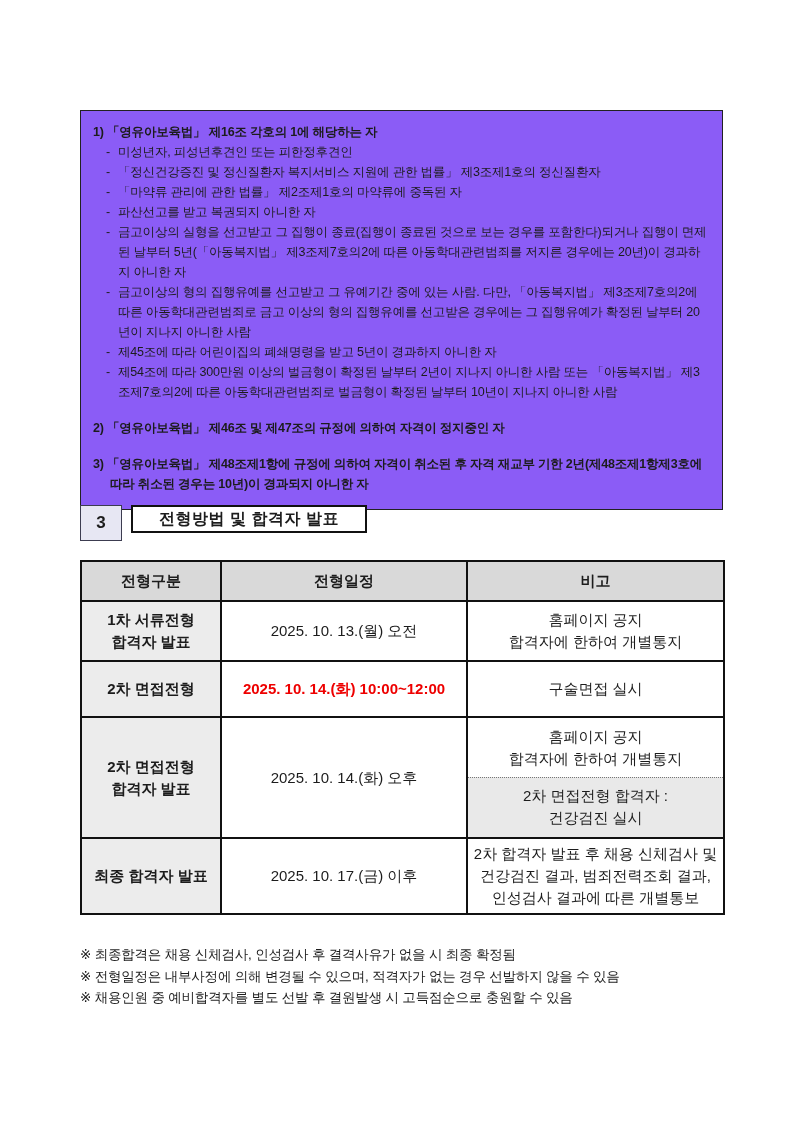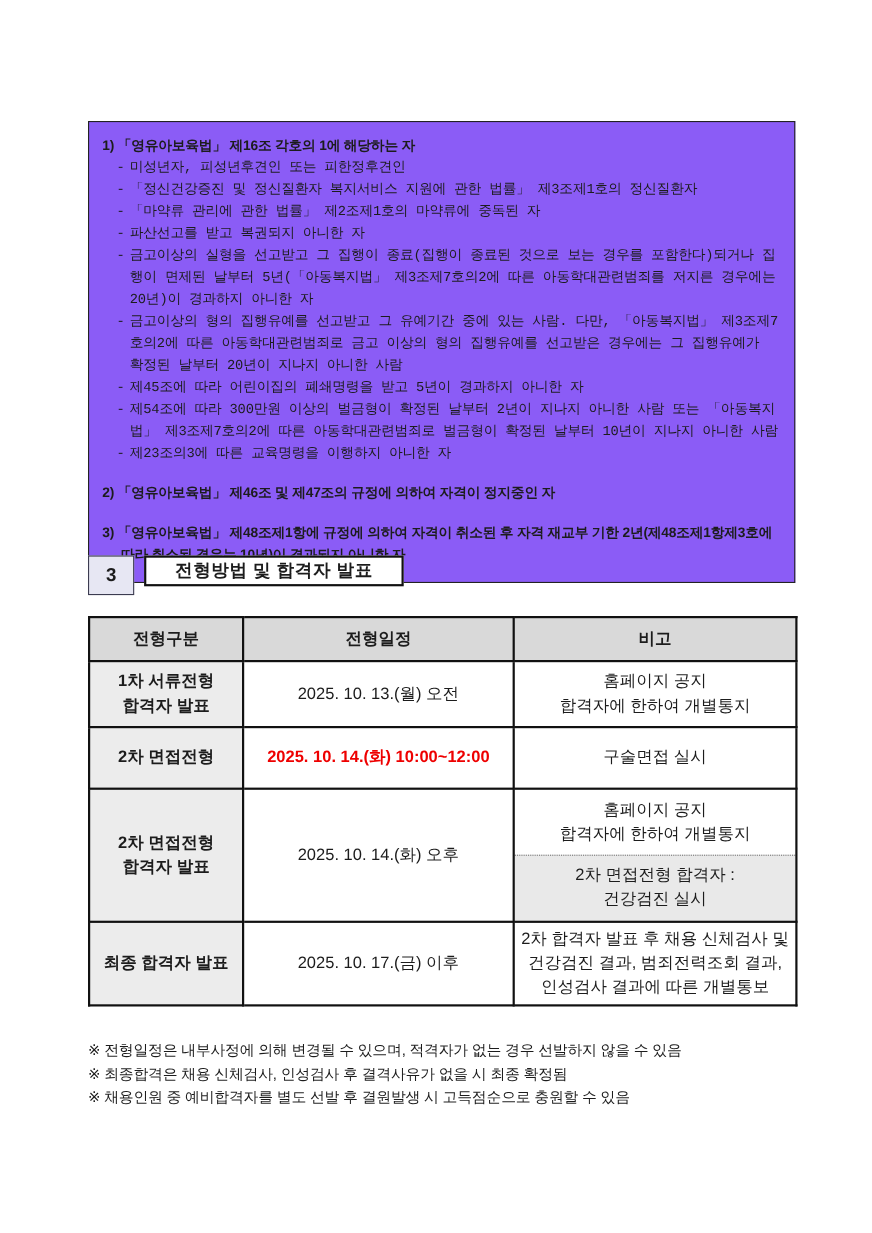--- a/index.html
+++ b/index.html
@@ -30,21 +30,20 @@
     margin: 0;
     font-weight: 700;
     padding-left: 17px;
     text-indent: -17px;
     white-space: pre-line;
   }
   .disq-list {
     list-style: none;
     margin: 0;
     padding: 0 0 0 13px;
-    font-family: Liberation Mono, monospace;
   }
   .disq-list li {
     position: relative;
     padding-left: 12px;
   }
   .disq-list li::before {
     content: "-";
     position: absolute;
     left: 0; top: 0;
   }
@@ -139,21 +138,20 @@
     <p class="disq-title">1) 「영유아보육법」 제16조 각호의 1에 해당하는 자</p>
     <ul class="disq-list">
       <li>미성년자, 피성년후견인 또는 피한정후견인</li>
       <li>「정신건강증진 및 정신질환자 복지서비스 지원에 관한 법률」 제3조제1호의 정신질환자</li>
       <li>「마약류 관리에 관한 법률」 제2조제1호의 마약류에 중독된 자</li>
       <li>파산선고를 받고 복권되지 아니한 자</li>
       <li>금고이상의 실형을 선고받고 그 집행이 종료(집행이 종료된 것으로 보는 경우를 포함한다)되거나 집행이 면제된 날부터 5년(「아동복지법」 제3조제7호의2에 따른 아동학대관련범죄를 저지른 경우에는 20년)이 경과하지 아니한 자</li>
       <li>금고이상의 형의 집행유예를 선고받고 그 유예기간 중에 있는 사람. 다만, 「아동복지법」 제3조제7호의2에 따른 아동학대관련범죄로 금고 이상의 형의 집행유예를 선고받은 경우에는 그 집행유예가 확정된 날부터 20년이 지나지 아니한 사람</li>
       <li>제45조에 따라 어린이집의 폐쇄명령을 받고 5년이 경과하지 아니한 자</li>
       <li>제54조에 따라 300만원 이상의 벌금형이 확정된 날부터 2년이 지나지 아니한 사람 또는 「아동복지법」 제3조제7호의2에 따른 아동학대관련범죄로 벌금형이 확정된 날부터 10년이 지나지 아니한 사람</li>
-      <li>제23조의3에 따른 교육명령을 이행하지 아니한 자</li>
     </ul>
     <p class="disq-title gap">2) 「영유아보육법」 제46조 및 제47조의 규정에 의하여 자격이 정지중인 자</p>
     <p class="disq-title gap">3) 「영유아보육법」 제48조제1항에 규정에 의하여 자격이 취소된 후 자격 재교부 기한 2년(제48조제1항제3호에 따라 취소된 경우는 10년)이 경과되지 아니한 자</p>
   </div>
 
   <div class="section-header">
     <div class="sec-num">3</div>
     <div class="sec-title">전형방법 및 합격자 발표</div>
   </div>
 
@@ -198,18 +196,18 @@
         <td class="cat">최종 합격자 발표</td>
         <td>2025. 10. 17.(금) 이후</td>
         <td class="ml">2차 합격자 발표 후 채용 신체검사 및
 건강검진 결과, 범죄전력조회 결과,
 인성검사 결과에 따른 개별통보</td>
       </tr>
     </tbody>
   </table>
 
   <div class="notes">
+    <p>※ 최종합격은 채용 신체검사, 인성검사 후 결격사유가 없을 시 최종 확정됨</p>
     <p>※ 전형일정은 내부사정에 의해 변경될 수 있으며, 적격자가 없는 경우 선발하지 않을 수 있음</p>
-    <p>※ 최종합격은 채용 신체검사, 인성검사 후 결격사유가 없을 시 최종 확정됨</p>
     <p>※ 채용인원 중 예비합격자를 별도 선발 후 결원발생 시 고득점순으로 충원할 수 있음</p>
   </div>
 
 </div>
 
 </body></html>

